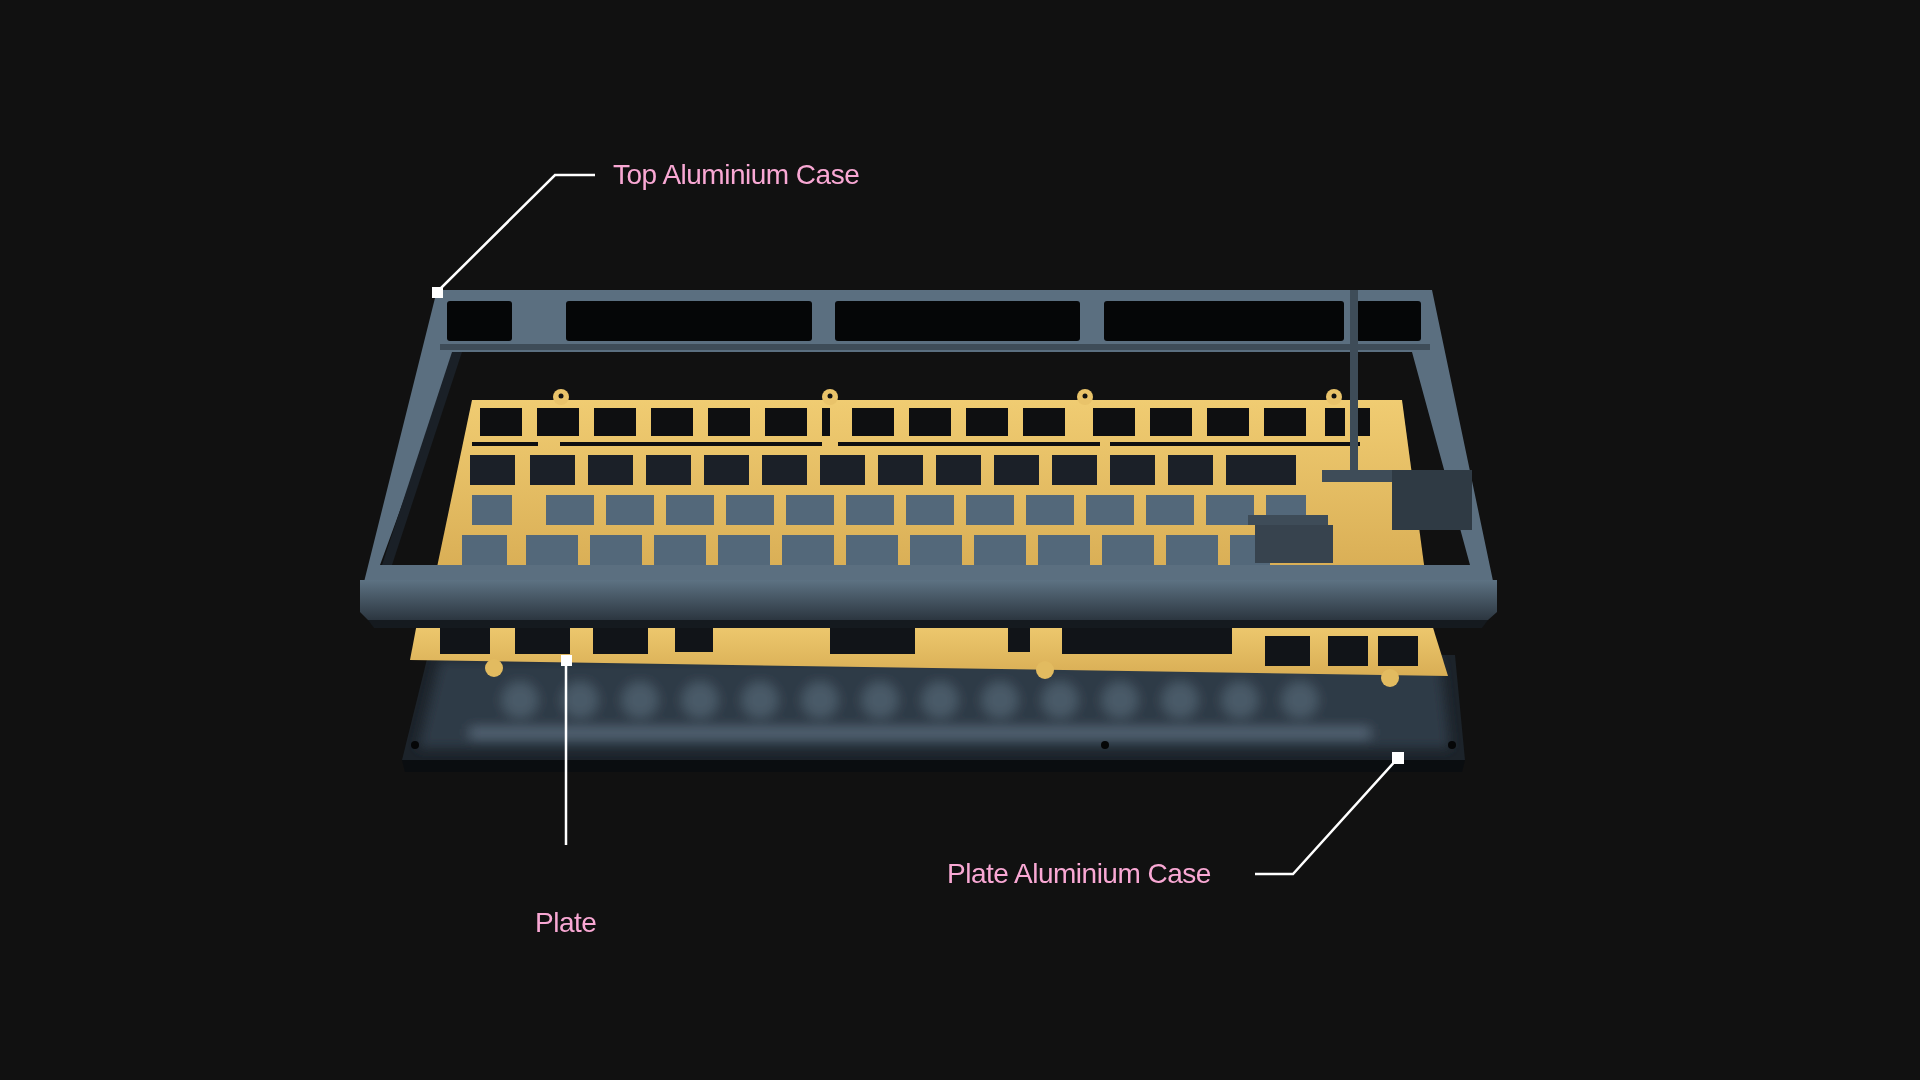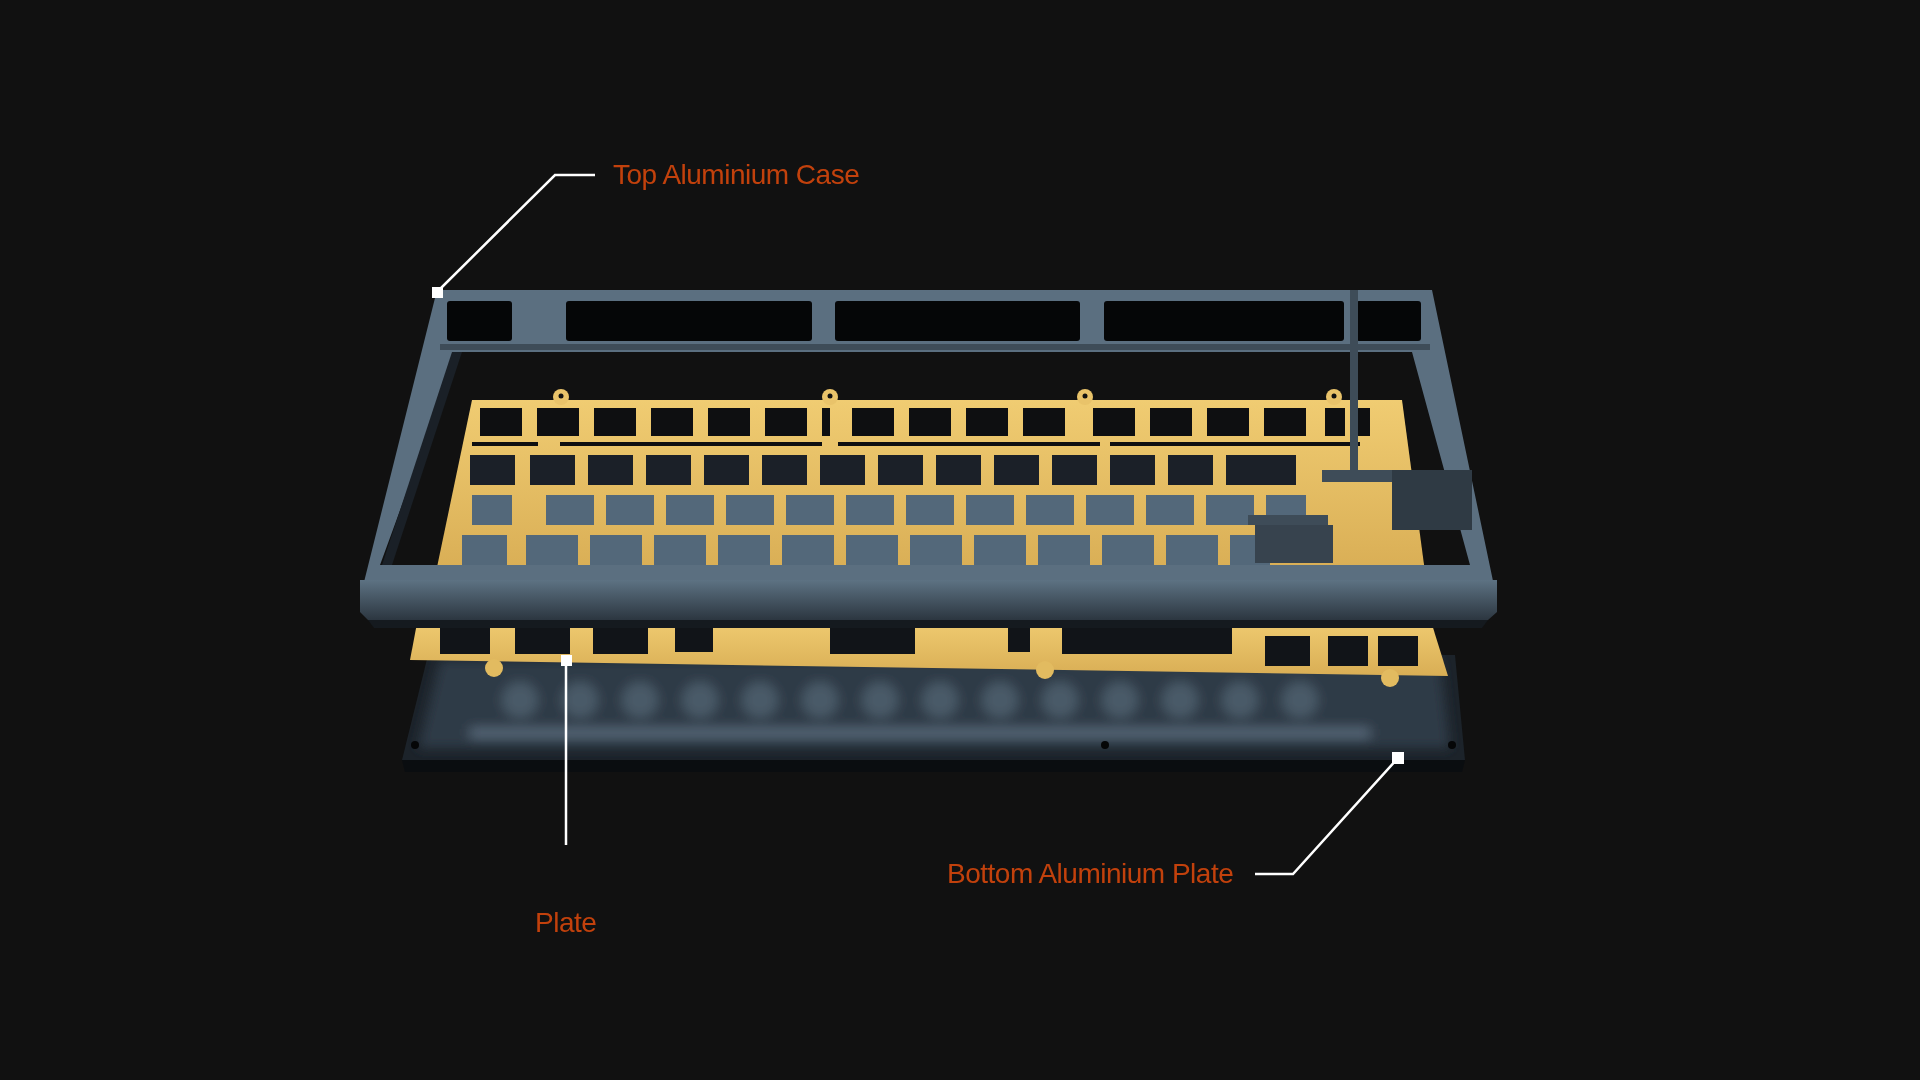--- a/index.html
+++ b/index.html
@@ -1,18 +1,18 @@
 <!DOCTYPE html>
 <html><head>
 <meta charset="utf-8">
 <style>
   html,body{margin:0;padding:0;background:#111111;}
   body{width:1920px;height:1080px;position:relative;overflow:hidden;font-family:"Liberation Sans",sans-serif;}
   #scene{position:absolute;left:0;top:0;width:1920px;height:1080px;}
-  .label{position:absolute;color:#c2410c;font-size:28px;font-weight:300;letter-spacing:-0.5px;white-space:nowrap;line-height:1;}
+  .label{position:absolute;color:#f9a8d4;font-size:28px;font-weight:300;letter-spacing:-0.5px;white-space:nowrap;line-height:1;}
   .label-top{left:613px;top:161px;}
   .label-plate{left:535px;top:909px;}
   .label-bottom{left:947px;top:860px;}
 </style>
 </head>
 <body>
 
 <svg id="scene" viewBox="0 0 1920 1080" xmlns="http://www.w3.org/2000/svg">
   <defs>
     <filter id="blur6" x="-10%" y="-20%" width="120%" height="140%">
@@ -207,13 +207,13 @@
   </g>
   <g fill="#ffffff">
     <rect x="432" y="287" width="11" height="11"></rect>
     <rect x="561" y="655" width="11" height="11"></rect>
     <rect x="1392" y="752" width="12" height="12"></rect>
   </g>
 </svg>
 
 <div class="label label-top">Top Aluminium Case</div>
 <div class="label label-plate">Plate</div>
-<div class="label label-bottom">Bottom Aluminium Plate</div>
+<div class="label label-bottom">Plate Aluminium Case</div>
 
 </body></html>

